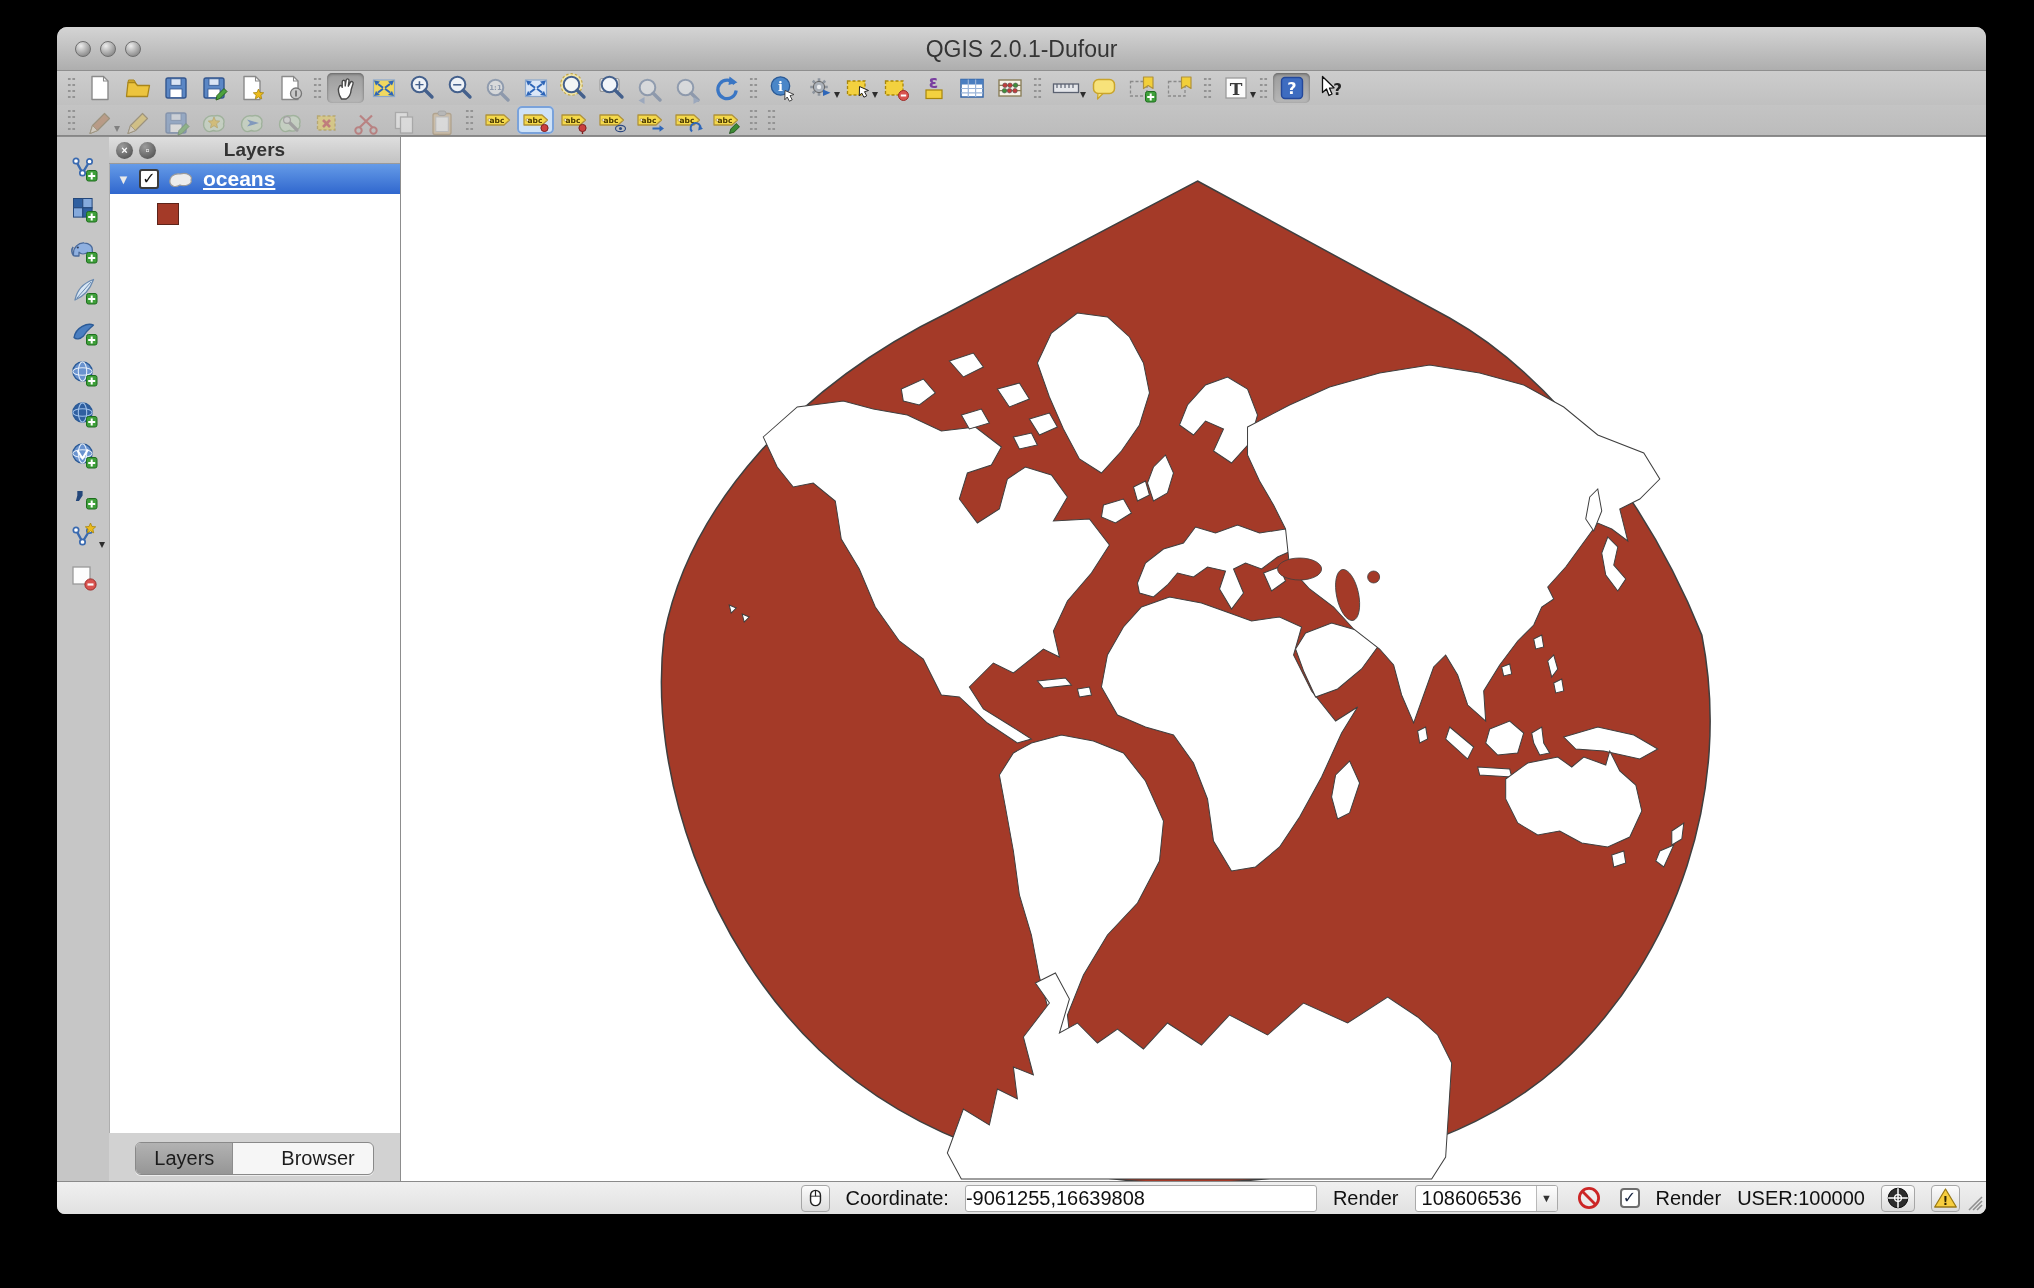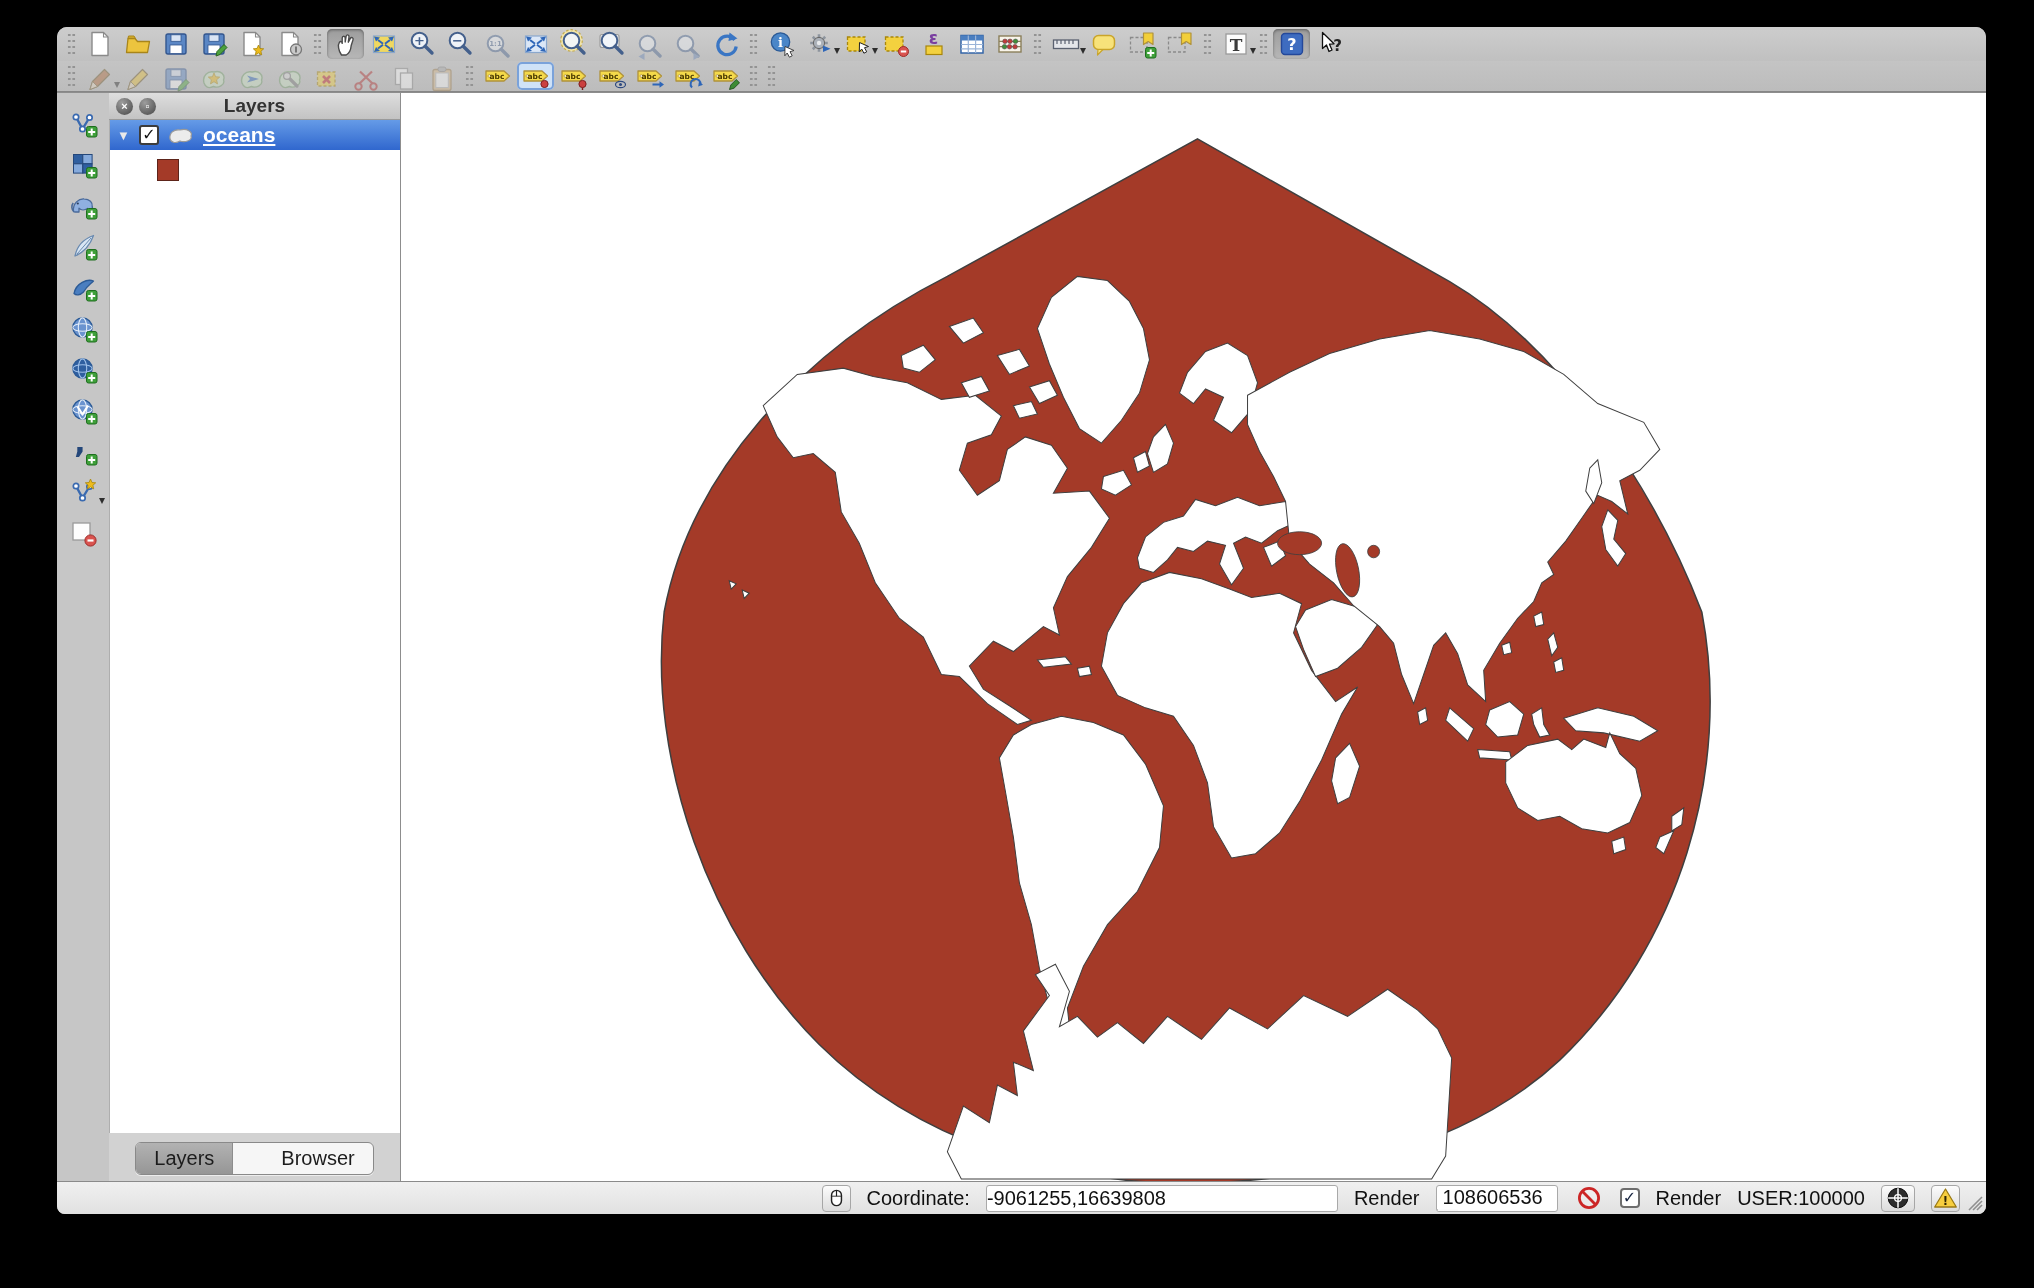--- a/index.html
+++ b/index.html
@@ -45,34 +45,42 @@
   .seg>div+div{border-left:1px solid #8d8d8d;padding-left:48px;}
   .canvas{flex:1;background:#fff;position:relative;min-width:0;}
   .canvas svg{position:absolute;inset:0;width:100%;height:100%;}
   .statusbar{height:33px;flex:0 0 33px;background:linear-gradient(#f0f0f0,#e1e1e1);border-top:1px solid #8a8a8a;
     display:flex;align-items:center;gap:16px;padding:0 26px 0 12px;font-size:20px;color:#101010;position:relative;}
   .sb-spacer{flex:1;}
   .sbbtn{width:29px;height:27px;border:1px solid #a6a6a6;border-radius:4px;background:linear-gradient(#fcfcfc,#dcdcdc);
     display:flex;align-items:center;justify-content:center;flex:0 0 auto;}
   .sbfield{height:27px;width:352px;background:#fff;border:1px solid #a9a9a9;border-radius:3px;text-align:left;
     font-size:20px;color:#101010;font-family:"Liberation Sans","DejaVu Sans",sans-serif;}
-  .combo{display:flex;height:27px;border:1px solid #a9a9a9;border-radius:3px;background:#fff;align-items:center;overflow:hidden;flex-direction:column;}
+  .combo{display:flex;height:27px;border:1px solid #a9a9a9;border-radius:3px;background:#fff;align-items:center;overflow:hidden;}
   .combo .val{padding:0 6px;font-size:20px;width:120px;}
   .combo .arr{width:21px;align-self:stretch;border-left:1px solid #b9b9b9;display:flex;align-items:center;justify-content:center;
     font-size:11px;color:#333;background:linear-gradient(#fdfdfd,#e6e6e6);}
   .sbcb{width:20px;height:20px;background:#fff;border:2px solid #6e6e6e;border-radius:4px;color:#16233f;
     font-size:16px;font-weight:700;line-height:16px;text-align:center;}
   .sblabel{white-space:nowrap;}
   .grip{position:absolute;right:3px;bottom:3px;}
   .ic{display:block;}
 </style>
 </head>
 <body>
 
 <div class="window">
+  <div class="titlebar">
+    <div class="lights">
+      <span class="light"></span>
+      <span class="light"></span>
+      <span class="light"></span>
+    </div>
+    <div class="title">QGIS 2.0.1-Dufour</div>
+  </div>
 
   <div class="tb" id="tb1">
       <span class="handle"></span>
       <span class="tbi">
         <svg viewBox="0 0 30 30" width="30" height="30" class="ic">
           <path d="M7 3.5 H18.5 L23 8 V26.5 H7 Z" fill="#fff" stroke="#8a8a8a" stroke-width="1.4" stroke-linejoin="round"></path>
           <path d="M18.5 3.5 V8 H23" fill="none" stroke="#8a8a8a" stroke-width="1.1" stroke-linejoin="round"></path>
         </svg>
       </span>
       <span class="tbi">

